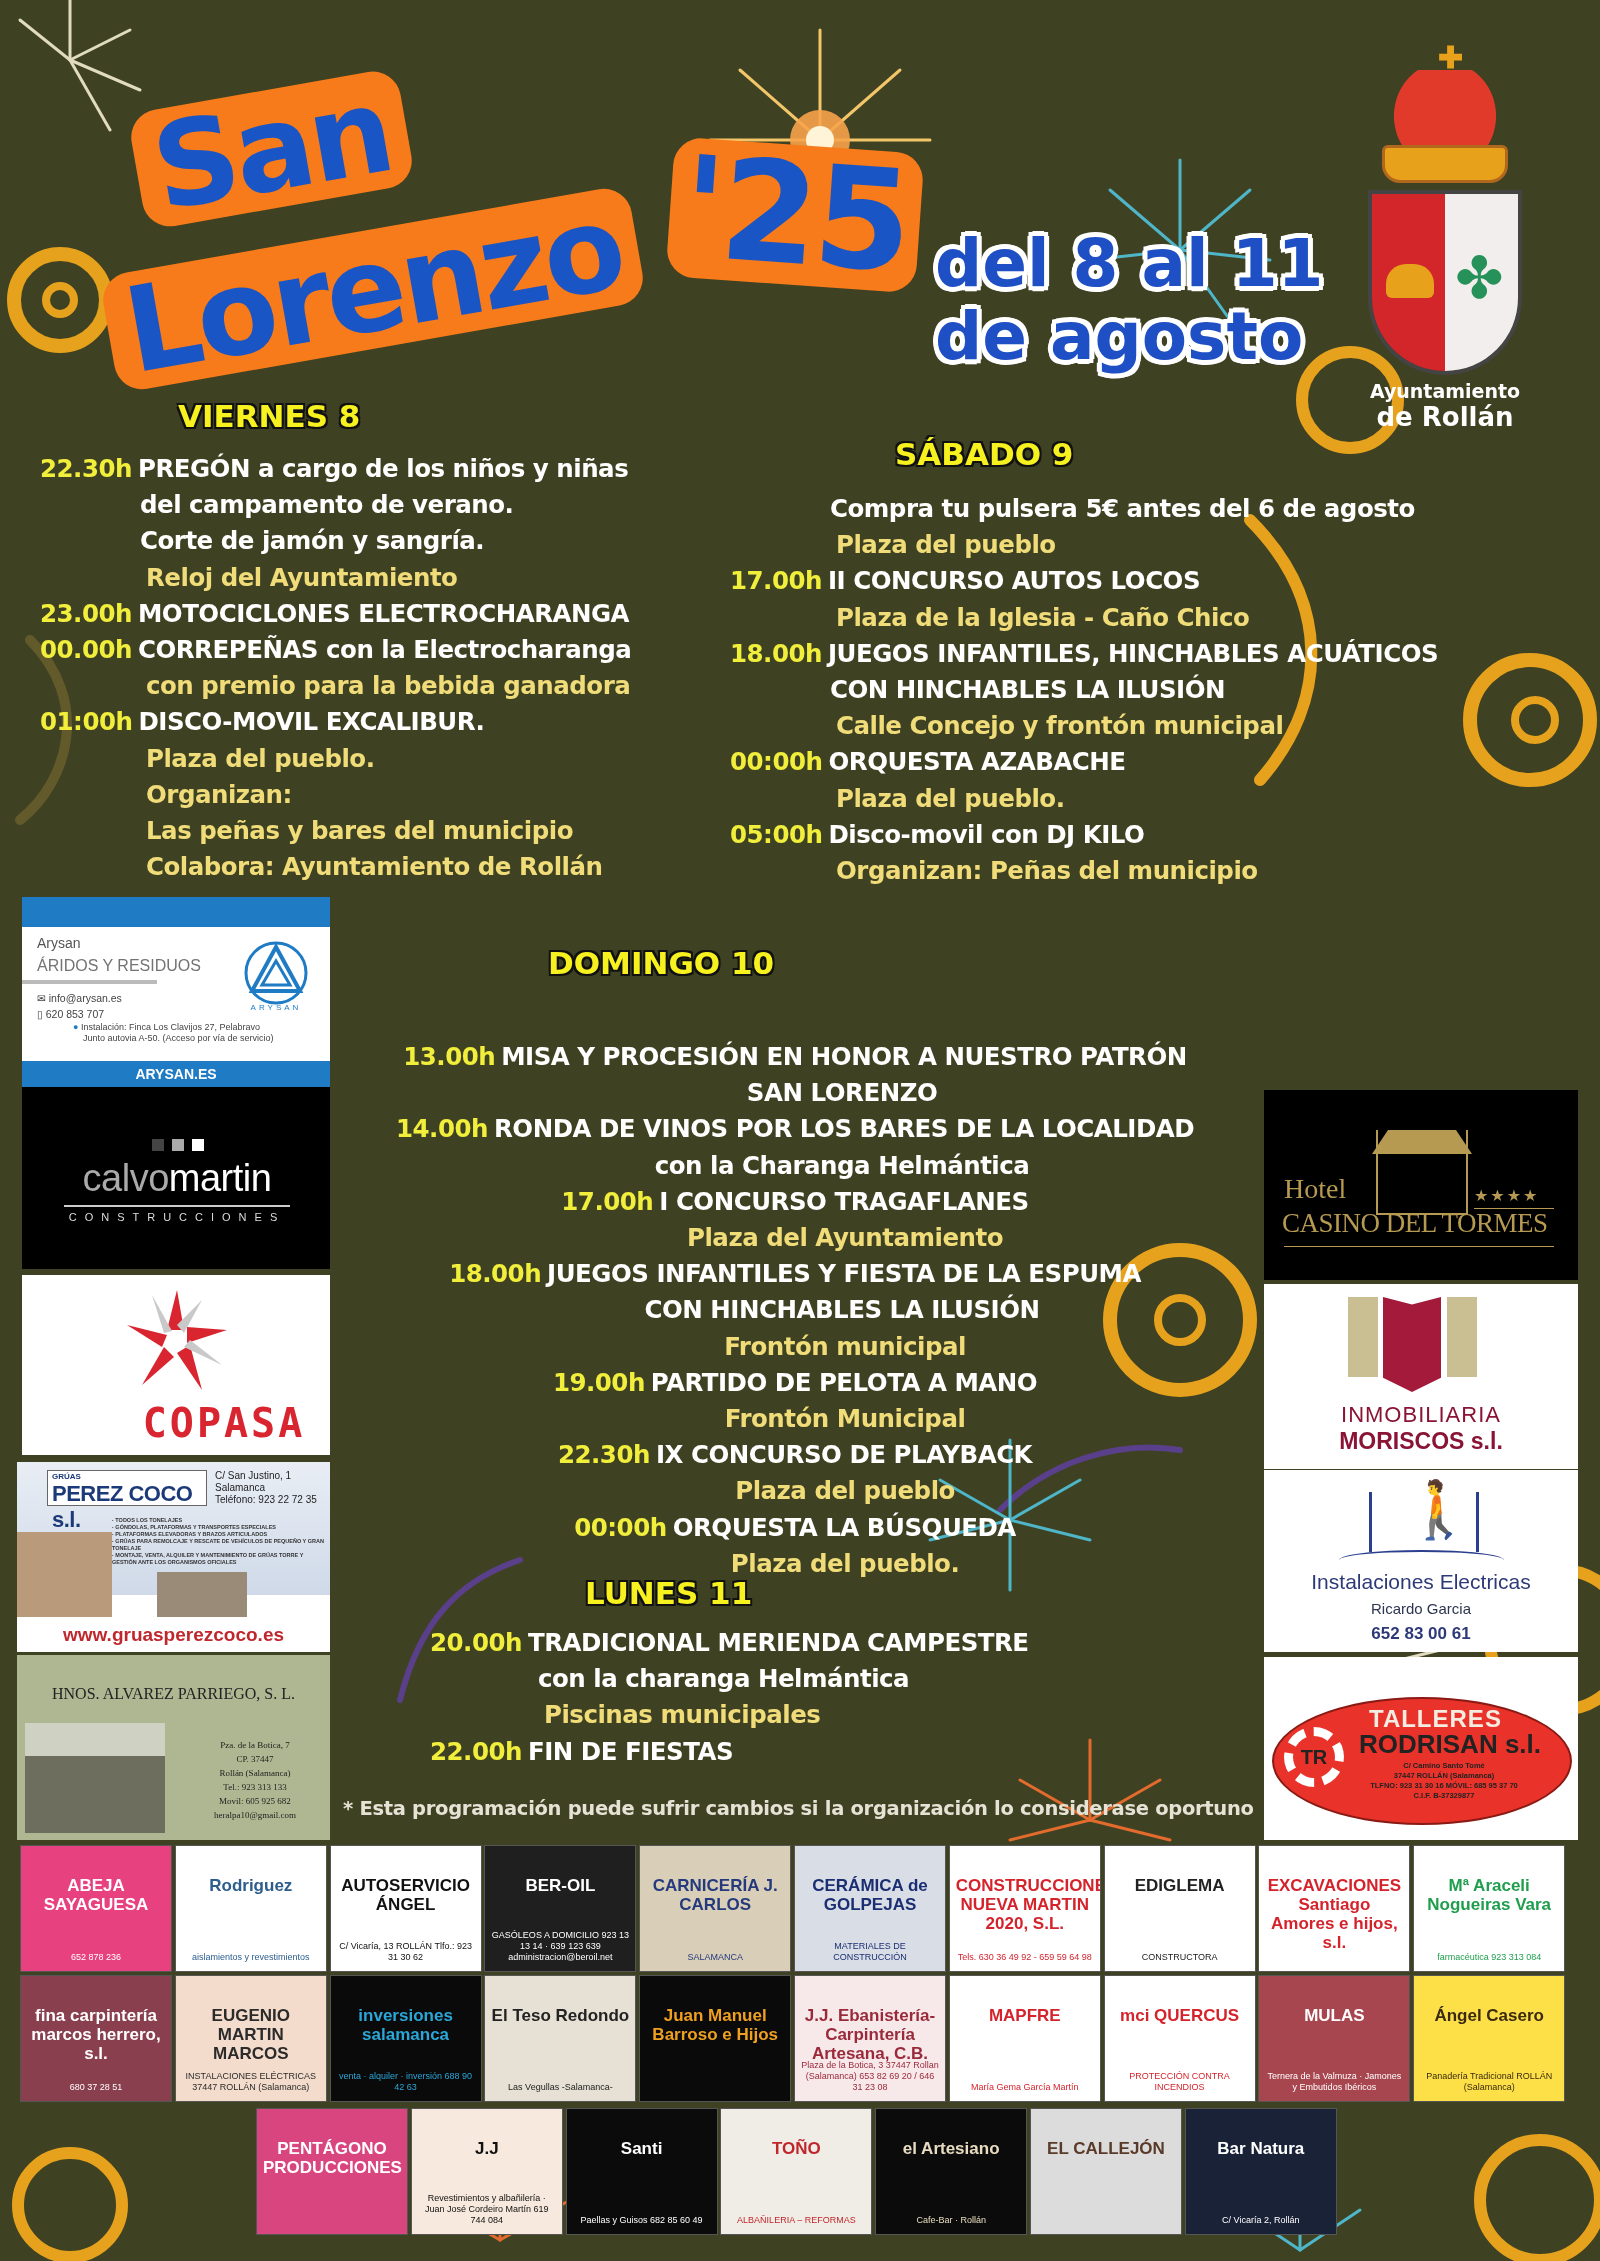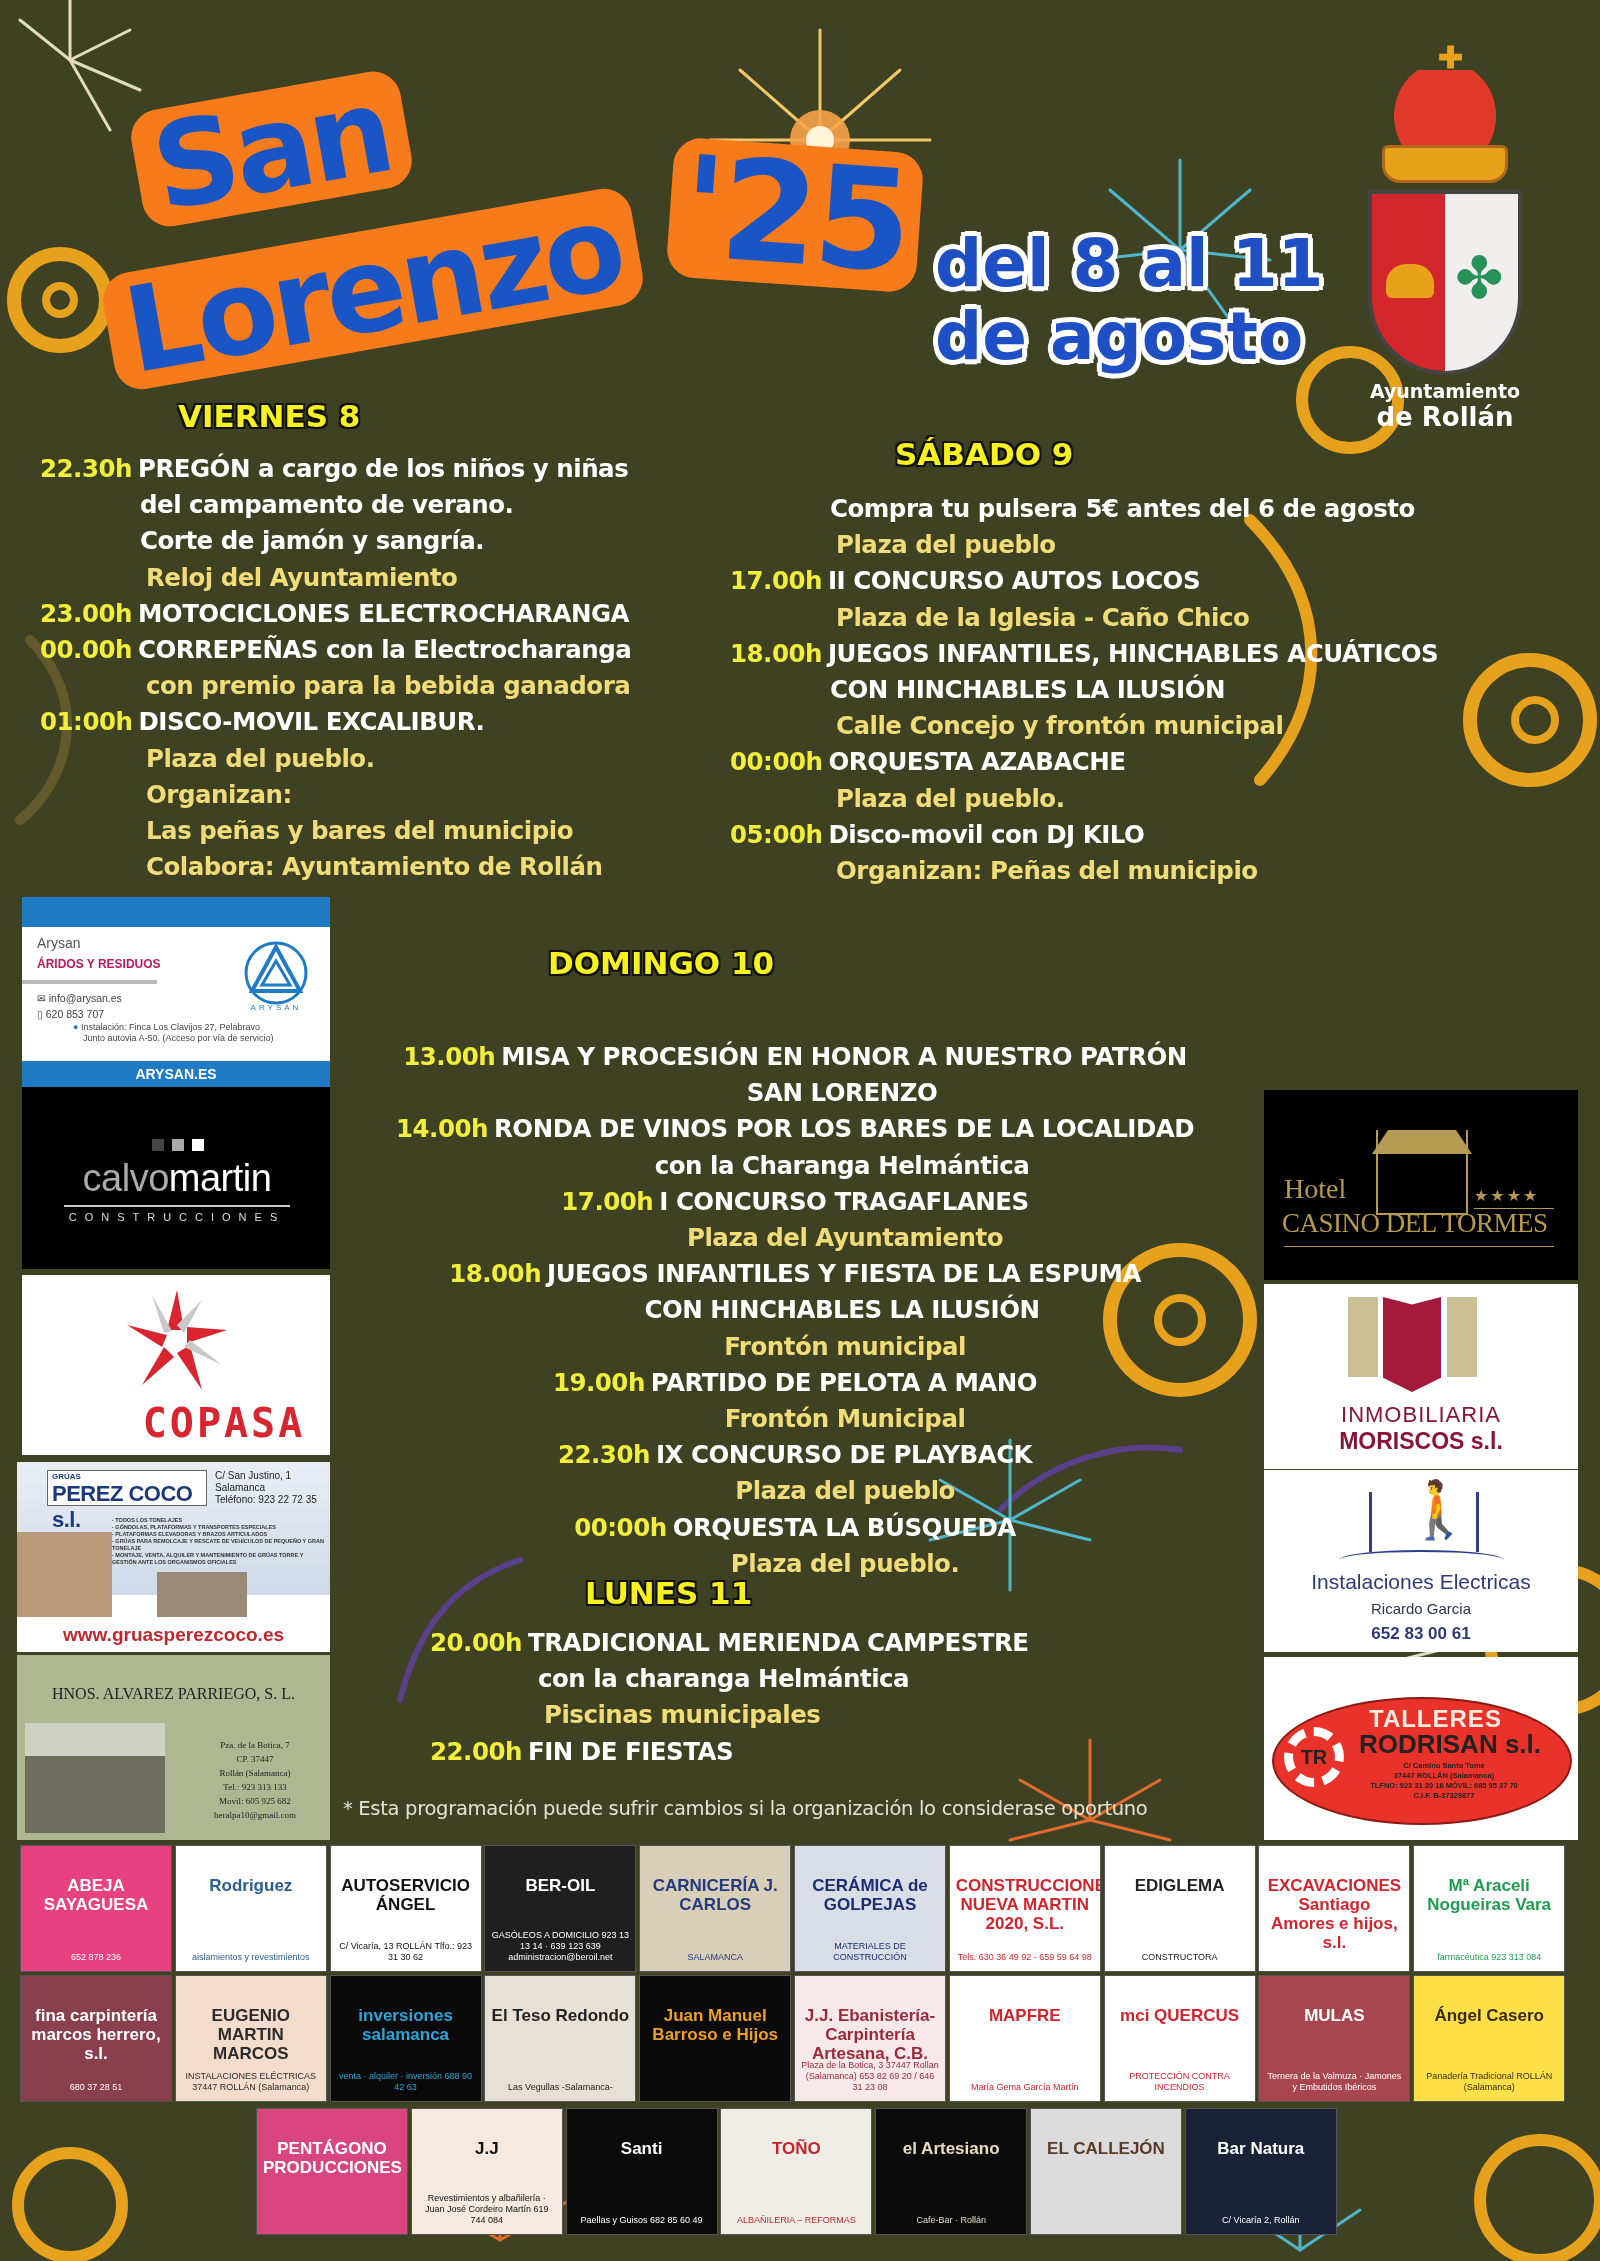--- a/index.html
+++ b/index.html
@@ -77,30 +77,30 @@
   .wt { color: #ffffff; }
 
   .viernes-head { left: 178px; top: 398px; }
   .viernes { left: 40px; top: 451px; }
   .sabado-head { left: 895px; top: 436px; }
   .sabado { left: 730px; top: 491px; }
   .domingo-head { left: 548px; top: 945px; }
   .domingo { left: 396px; top: 1039px; text-align: center; }
   .lunes-head { left: 585px; top: 1575px; }
   .lunes { left: 430px; top: 1625px; }
-  .disclaimer { left: 343px; top: 1797px; font-family: "DejaVu Sans", sans-serif; font-weight: normal; font-size: 19.5px; color: #e7e2d6; letter-spacing: -0.3px; }
+  .disclaimer { left: 343px; top: 1797px; font-family: "DejaVu Sans", sans-serif; font-weight: bold; font-size: 19.5px; color: #e7e2d6; letter-spacing: -0.3px; }
 
   
   .ad { position: absolute; overflow: hidden; font-family: "Liberation Sans", sans-serif; }
 
   
   .arysan { left: 22px; top: 897px; width: 308px; height: 190px; background: #fff; }
   .arysan .bar-top { height: 30px; background: #1f7bc4; }
   .arysan .name { position: absolute; left: 15px; top: 38px; font-size: 14px; color: #555; }
-  .arysan .sub { position: absolute; left: 15px; top: 60px; font-size: 12px; color: #be185d; font-weight: bold; }
+  .arysan .sub { position: absolute; left: 15px; top: 60px; font-size: 16px; color: #737373; font-weight: normal; }
   .arysan .gray { position: absolute; left: 0; top: 83px; width: 135px; height: 4px; background: #bbb; }
   .arysan .info { position: absolute; left: 15px; top: 93px; font-size: 10.5px; color: #444; line-height: 16px; }
   .arysan .logo { position: absolute; right: 18px; top: 42px; width: 72px; height: 75px; }
   .arysan .bar-bot { position: absolute; left: 0; bottom: 0; width: 100%; height: 26px; background: #1f7bc4; color: #fff; text-align: center; font-weight: bold; font-size: 14px; line-height: 26px; }
 
   
   .calvo { left: 22px; top: 1087px; width: 308px; height: 182px; background: #000; }
   .calvo .sq { position: absolute; top: 52px; width: 12px; height: 12px; }
   .calvo .brand { position: absolute; left: 40px; top: 70px; width: 230px; text-align: center; font-size: 38px; color: #aaa; letter-spacing: -0.5px; }
   .calvo .brand b { color: #fff; font-weight: normal; }

